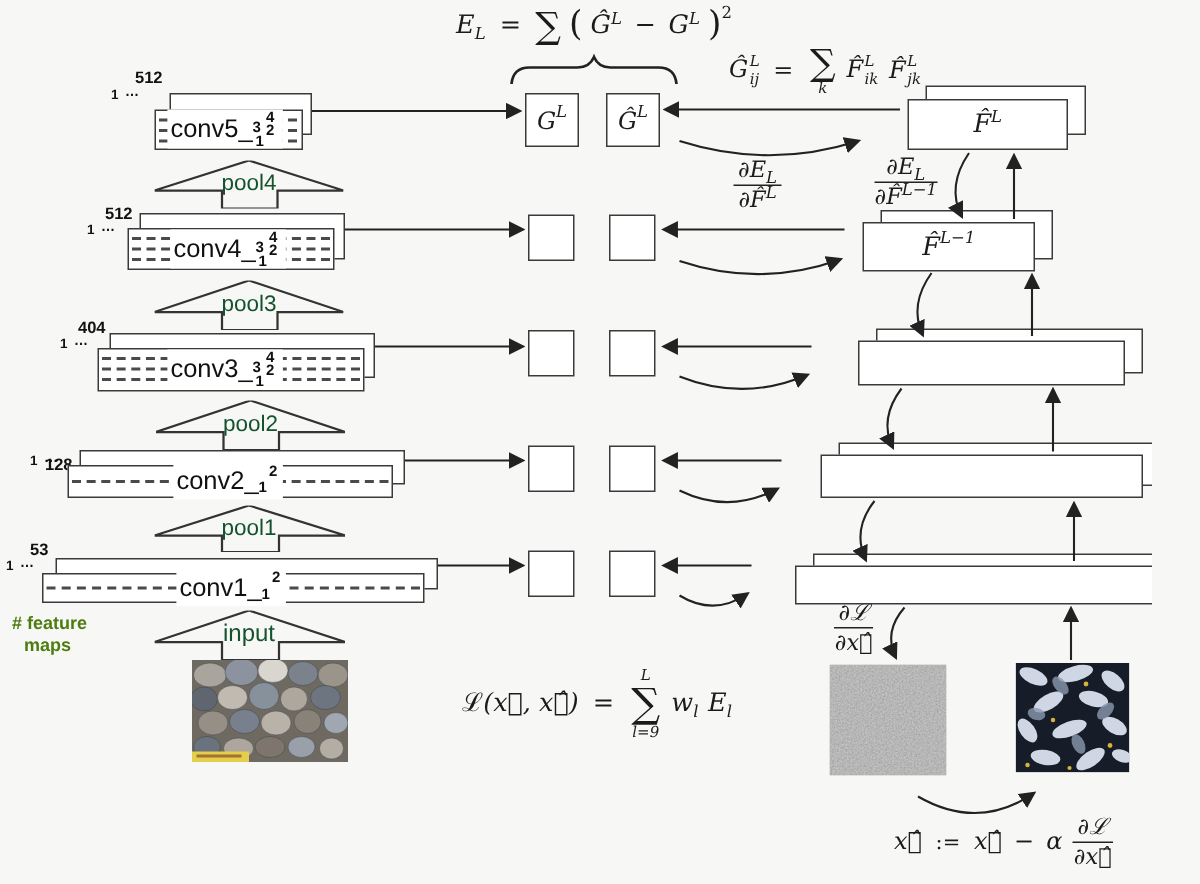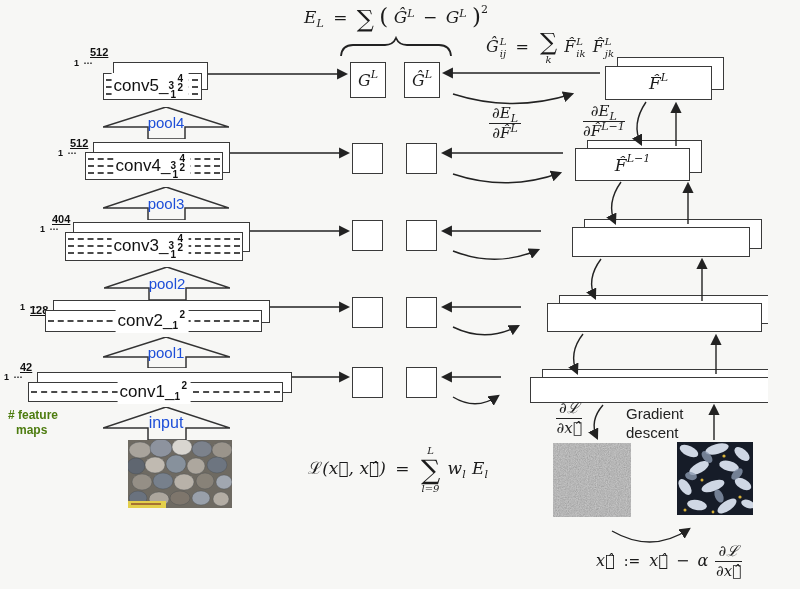--- a/index.html
+++ b/index.html
@@ -1,29 +1,29 @@
 <!DOCTYPE html>
 <html><head>
 <meta charset="utf-8">
 <style>
   html,body{margin:0;padding:0;background:#f7f7f5;}
   #canvas{position:relative;width:768px;height:589px;background:#f7f7f5;overflow:hidden;
           font-family:"Liberation Sans",sans-serif;color:#111;}
   .abs{position:absolute;}
   .box{position:absolute;background:#ffffff;border:1.5px solid #3a3a3a;box-sizing:border-box;}
   .dash{position:absolute;height:0;border-top:2px dashed #4a4a4a;}
-  .chan{position:absolute;font:700 11px "Liberation Sans",sans-serif;color:#111;text-decoration:underline;}
+  .chan{position:absolute;font:700 11px "Liberation Sans",sans-serif;color:#111;}
   .onedots{position:absolute;font:700 9px "Liberation Sans",sans-serif;color:#111;letter-spacing:1px;}
   .clabel{position:absolute;transform:translate(-50%,-50%);background:#fff;padding:0 2px;
           font:17px "Liberation Sans",sans-serif;color:#111;white-space:nowrap;z-index:2;
           display:flex;align-items:center;}
   .dgwrap{position:relative;display:inline-block;width:18px;height:26px;}
   .dgwrap2{position:relative;display:inline-block;width:14px;height:24px;}
   .dg{position:absolute;font:700 10px "Liberation Sans",sans-serif;color:#111;}
-  .poollabel{position:absolute;transform:translate(-50%,-50%);font:15px "Liberation Sans",sans-serif;color:#1d4ed8;z-index:2;}
+  .poollabel{position:absolute;transform:translate(-50%,-50%);font:15px "Liberation Sans",sans-serif;color:#14532d;z-index:2;}
   .fm-label{position:absolute;font:700 12px "Liberation Sans",sans-serif;color:#4d7c0f;line-height:15px;}
   .fm-label span{display:block;}
   .mbox{position:absolute;display:flex;align-items:center;justify-content:center;
         font-family:"DejaVu Serif",serif;font-style:italic;font-size:16px;color:#1b1b1b;}
   .formula{position:absolute;text-align:center;font-family:"DejaVu Serif",serif;font-style:italic;
            font-size:17px;color:#1b1b1b;white-space:nowrap;}
   .fsub{font-size:11px;position:relative;top:4px;}
   .fsup{font-size:11px;position:relative;top:-6px;}
   .up{font-style:normal;}
   .paren{font-style:normal;font-size:23px;position:relative;top:1px;}
@@ -142,21 +142,21 @@
         <span class="dg" style="left:7px;top:0;">2</span>
         <span class="dg" style="left:0;top:11px;">1</span>
       </span>
   </div>
 
   <svg class="abs" style="left:103px;top:337px;" width="127" height="31">
       <polygon points="0,20 63,0 127,20 83,20 83,31 45,31 45,20" fill="none" stroke="#333" stroke-width="1.5"></polygon>
     </svg>
   <div class="poollabel" style="left:166px;top:352px;">pool1</div>
 
-  <div class="chan" style="left:20px;top:361px;">42</div>
+  <div class="chan" style="left:20px;top:361px;">53</div>
   <div class="onedots" style="left:4px;top:372px;">1 ⋯</div>
   <div class="box" style="left:37px;top:372px;width:255px;height:21px;"></div>
   <div class="box" style="left:28px;top:382px;width:255px;height:20px;"></div>
   <i class="dash" style="left:31px;top:391px;width:249px;"></i>
   <div class="clabel" style="left:154px;top:392px;">
     <span>conv1_</span>
     <span class="dgwrap2">
         <span class="dg" style="left:7px;top:0;">2</span>
         <span class="dg" style="left:0;top:11px;">1</span>
       </span>
@@ -248,24 +248,20 @@
   <div class="fraclab" style="left:489px;top:105px;">
     <span class="frac"><span class="num"><span>∂E</span><span class="fsub">L</span></span><span class="den"><span>∂F̂</span><span class="fsup">L</span></span></span>
   </div>
   <div class="fraclab" style="left:583px;top:103px;">
     <span class="frac"><span class="num"><span>∂E</span><span class="fsub">L</span></span><span class="den"><span>∂F̂</span><span class="fsup">L−1</span></span></span>
   </div>
   <div class="fraclab" style="left:556px;top:400px;">
     <span class="frac"><span class="num">∂ℒ</span><span class="den">∂x⃗̂</span></span>
   </div>
 
-  <div class="gd-label" style="left:626px;top:404px;">
-    <span>Gradient</span>
-    <span>descent</span>
-  </div>
 
   <div class="formula" style="left:308px;top:445px;width:180px;font-size:17px;">
     <span>ℒ(x⃗, x⃗̂)</span>
     <span class="up" style="margin:0 4px;">=</span>
     <span class="sumstack"><span class="lim">L</span><span class="sig" style="font-size:27px;">∑</span><span class="lim">l=9</span></span>
     <span>w</span><span class="fsub">l</span>
     <span style="margin-left:1px;">E</span><span class="fsub">l</span>
   </div>
 
   <div class="imgframe" style="left:553px;top:443px;width:78px;height:74px;">

